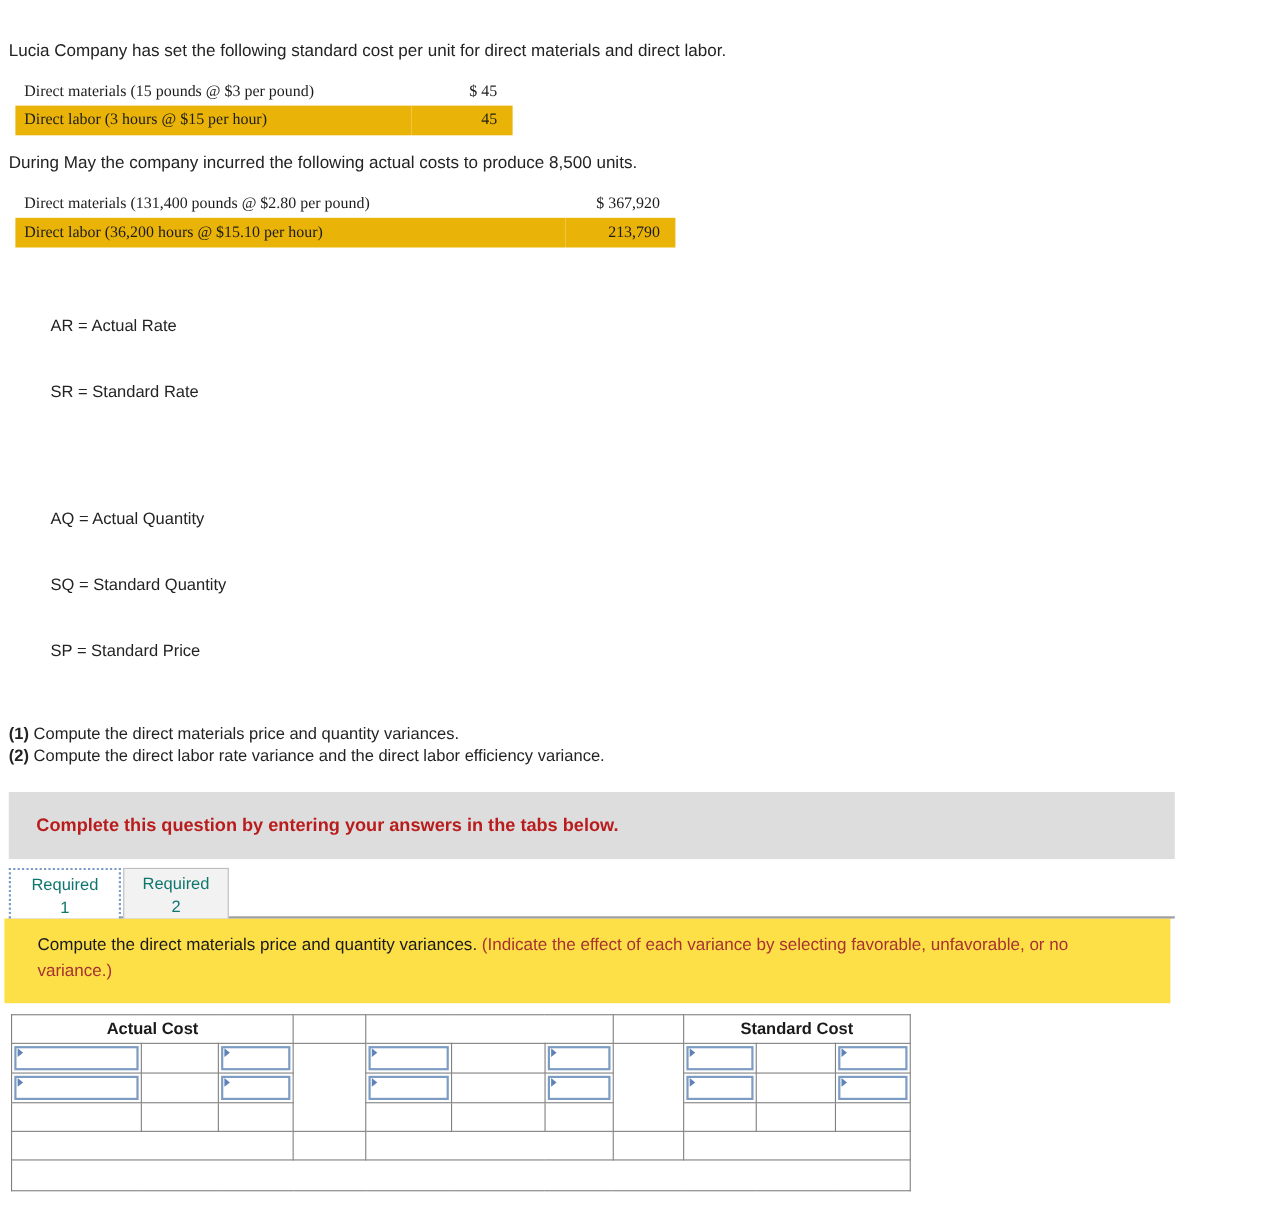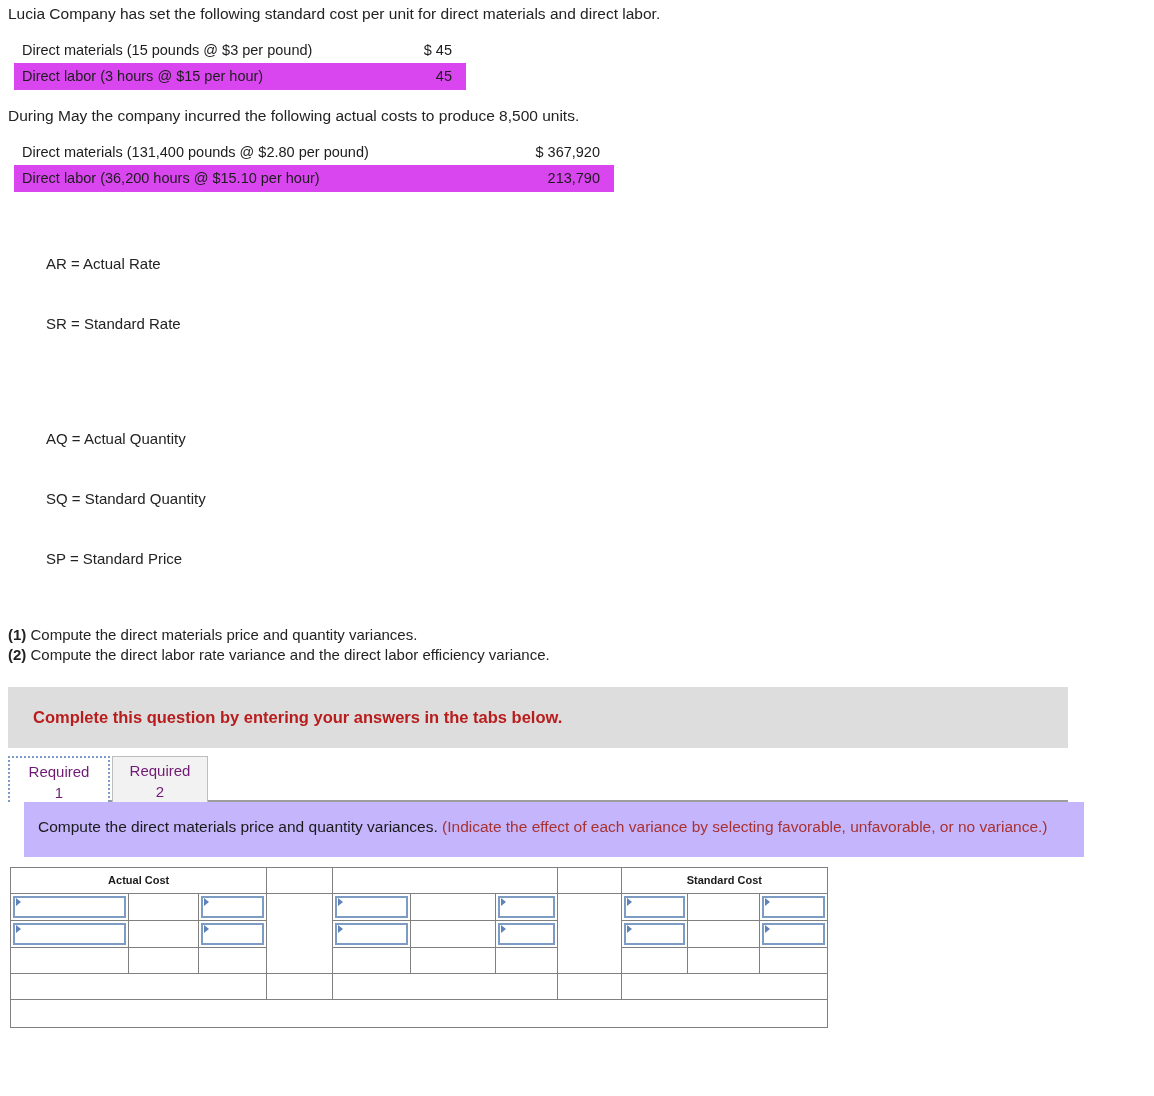--- a/index.html
+++ b/index.html
@@ -12,36 +12,36 @@
   }
   .page { position: relative; width: 1154px; min-height: 1096px; padding: 0; }
 
   
   .narrative {
     font-size: 15.5px;
     line-height: 1.35;
     color: #232323;
     padding: 0 0 0 8px;
   }
-  .n-top { padding-top: 4px; }
+  .n-top { padding-top: 37px; }
   .n-mid { padding-top: 16px; }
 
   
   .fact-table {
     border-collapse: collapse;
     margin: 12px 0 0 14px;
-    font-family: Liberation Sans, sans-serif;
+    font-family: Liberation Serif, serif;
     font-size: 14.5px;
     line-height: 1.28;
     color: #1c1c1c;
   }
   .fact-table td { padding: 4px 6px 4px 8px; vertical-align: middle; }
   .fact-table .lbl { }
   .fact-table .amt { text-align: right; padding-right: 14px; white-space: nowrap; }
-  .fact-table tr.alt td { background: #d946ef; }
+  .fact-table tr.alt td { background: #eab308; }
   .ft1 .lbl { width: 360px; }
   .ft1 .amt { width: 92px; }
   .ft2 .lbl { width: 500px; }
   .ft2 .amt { width: 100px; }
 
   
   .abbrev {
     font-size: 15px;
     line-height: 1.33;
     color: #232323;
@@ -80,21 +80,21 @@
     height: 46px;
   }
   .tab {
     position: absolute;
     top: 0;
     height: 46px;
     font-size: 15px;
     text-align: center;
     line-height: 1.35;
     padding-top: 4px;
-    color: #701a75;
+    color: #0f766e;
     background: #ffffff;
     border: 1px solid #b5b5b5;
     border-bottom: none;
   }
   .tab.active {
     left: 0; width: 102px;
     background: #ffffff;
     border: 2px dotted #7b9cc8;
     border-bottom: none;
     z-index: 3;
@@ -109,24 +109,24 @@
   .tab-rule {
     position: absolute;
     left: 0; bottom: 0;
     width: 1060px;
     height: 2px;
     background: #9d9d9d;
   }
 
   
   .instruct {
-    margin-left: 24px;
+    margin-left: 4px;
     width: 1060px;
-    background: #c4b5fd;
-    padding: 14px 22px 18px 14px;
+    background: #fde047;
+    padding: 14px 22px 18px 30px;
     font-size: 15.5px;
     line-height: 1.45;
     color: #1a1a1a;
   }
   .instruct .hint { color: #a83232; }
 
   
   .grid-wrap { margin: 10px 0 0 10px; width: 818px; }
   table.grid {
     border-collapse: collapse;
@@ -137,21 +137,21 @@
   table.grid td {
     border: 1px solid #808080;
     height: 26px;
     padding: 0;
     background: #ffffff;
   }
   td.hdr {
     background: #8eaadb;
     text-align: center;
     font-weight: bold;
-    font-size: 11px;
+    font-size: 15px;
     color: #1a1a1a;
     height: 28px;
   }
   td.yellowcell { background: #fbfbb4; }
   td.blackline { border-top: 2px solid #000000; }
 
   
   .inp {
     position: relative;
     display: block;

